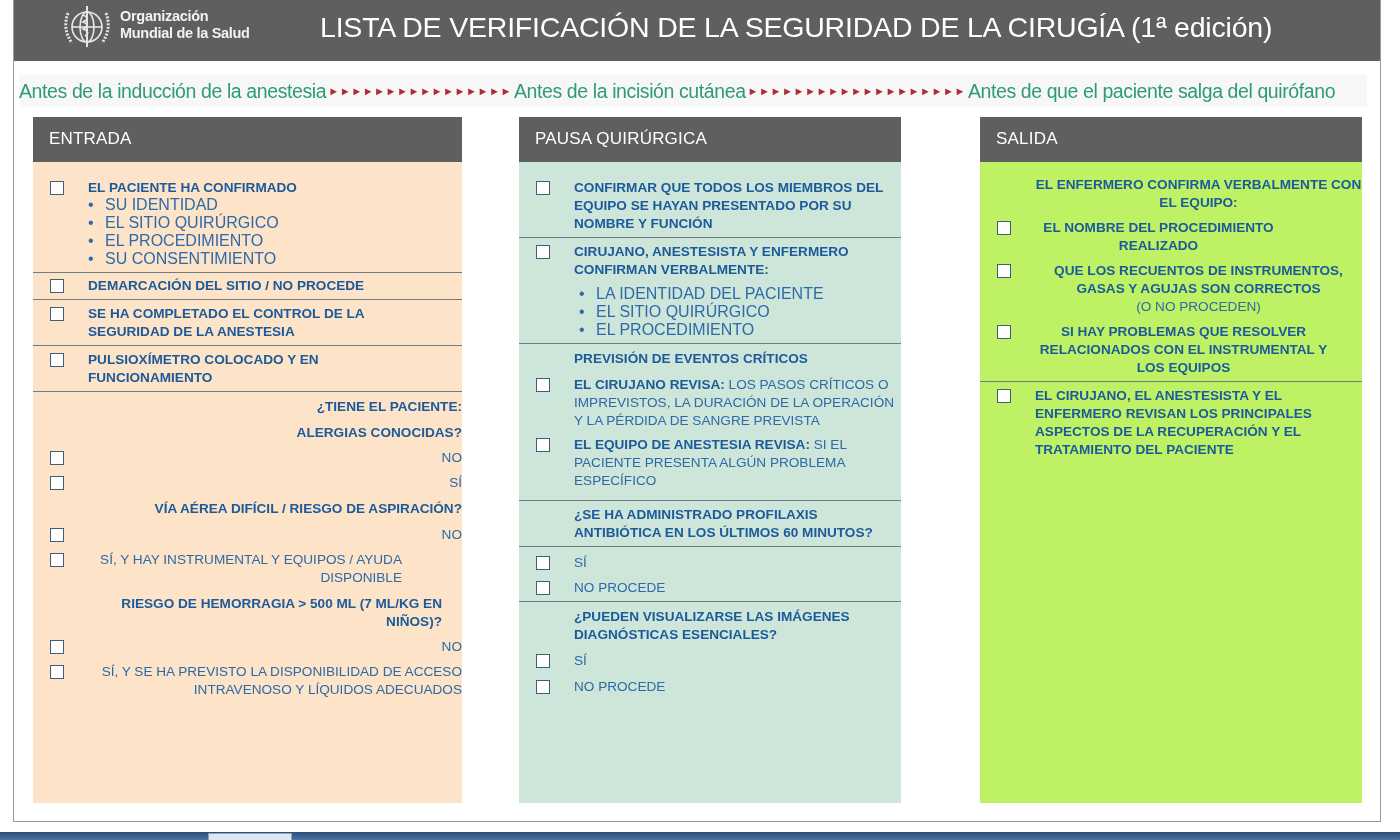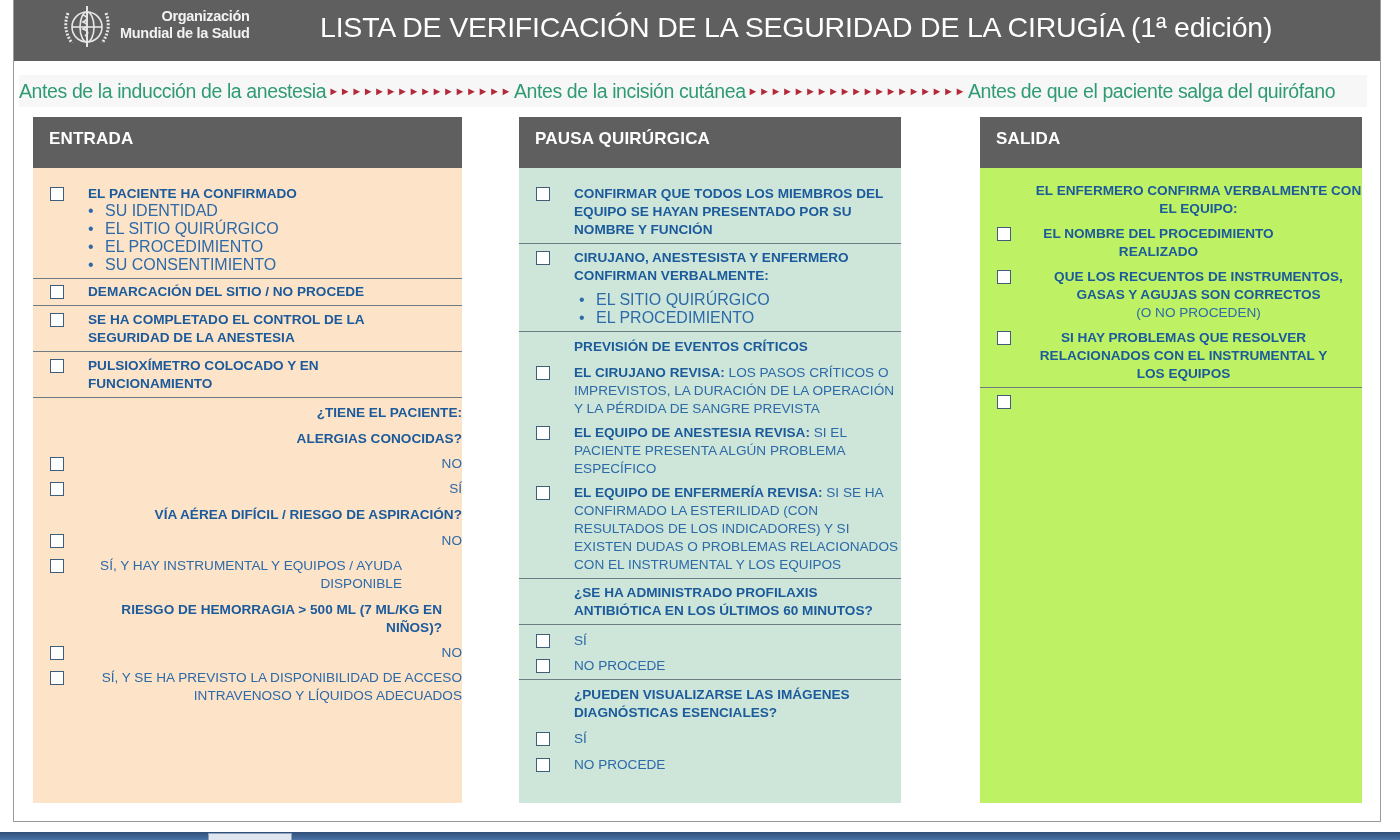--- a/index.html
+++ b/index.html
@@ -15,21 +15,20 @@
     position: absolute; left: 0; top: 0; width: 100%; height: 61px;
     background: #5f5f60; color: #ffffff;
   }
   .logo {
     position: absolute; left: 44px; top: 3px; width: 58px; height: 48px;
   }
   .org-name {
     position: absolute; left: 106px; top: 8px; font-size: 14.5px; line-height: 17px;
     font-weight: bold; color: #f2f2f2; letter-spacing: -0.3px;
     font-family: "Liberation Sans", sans-serif;
-    text-align: right;
   }
   .doc-title {
     position: absolute; left: 306px; top: 9px; font-size: 28.5px; line-height: 36px;
     color: #ffffff; white-space: nowrap; letter-spacing: -0.2px;
     font-family: "Liberation Sans", sans-serif;
   }
 
   .phase-row {
     position: absolute; left: 18px; top: 75px; width: 1348px; height: 32px;
     background: #f7f7f7; display: flex; align-items: center; white-space: nowrap;
@@ -40,21 +39,21 @@
 
   .col {
     position: absolute; top: 117px; height: 686px;
     font-family: "Liberation Sans", sans-serif;
   }
   .col-entrada { left: 33px; width: 429px; background: #fde3c8; }
   .col-pausa   { left: 519px; width: 382px; background: #cee6da; }
   .col-salida  { left: 980px; width: 382px; background: #bef264; }
 
   .col-head {
-    height: 51px; background: #5f5f60; color: #ffffff; font-weight: bold;
+    height: 45px; background: #5f5f60; color: #ffffff; font-weight: normal;
     font-size: 17px; line-height: 43px; padding-left: 16px; letter-spacing: 0.2px;
   }
   .sec { position: relative; }
   .sec.divider { border-top: 1.5px solid #6f7c84; }
   .row { position: relative; padding-left: 55px; color: #1f5fa0; font-size: 13.6px; line-height: 18px; }
   .row.b { font-weight: bold; color: #1b5a9b; }
   .row.n { font-weight: normal; color: #2d6aa8; }
   .cb {
     position: absolute; left: 17px; top: 2px; width: 14px; height: 14px;
     border: 1.6px solid #3f5e7a; background: #ffffff;
@@ -185,39 +184,36 @@
       <span>CONFIRMAR QUE TODOS LOS MIEMBROS DEL EQUIPO SE HAYAN PRESENTADO POR SU NOMBRE Y FUNCIÓN</span>
     </div>
   </div>
 
   <div class="sec divider" style="padding:5px 0 4px;">
     <div class="row b" style="margin-bottom:6px;">
       <span class="cb"></span>
       <span>CIRUJANO, ANESTESISTA Y ENFERMERO CONFIRMAN VERBALMENTE:</span>
     </div>
     <ul class="bullets" style="padding-left:77px;">
+      <li>LA IDENTIDAD DEL PACIENTE</li>
       <li>EL SITIO QUIRÚRGICO</li>
       <li>EL PROCEDIMIENTO</li>
     </ul>
   </div>
 
   <div class="sec divider" style="padding:6px 0 4px;">
     <div class="row b" style="margin-bottom:8px;">PREVISIÓN DE EVENTOS CRÍTICOS</div>
     <div class="row b" style="margin-bottom:6px;">
       <span class="cb"></span>
       <span>EL CIRUJANO REVISA:</span><span class="norm"> LOS PASOS CRÍTICOS O IMPREVISTOS, LA DURACIÓN DE LA OPERACIÓN Y LA PÉRDIDA DE SANGRE PREVISTA</span>
     </div>
     <div class="row b" style="margin-bottom:6px; padding-right:40px;">
       <span class="cb"></span>
       <span>EL EQUIPO DE ANESTESIA REVISA:</span><span class="norm"> SI EL PACIENTE PRESENTA ALGÚN PROBLEMA ESPECÍFICO</span>
     </div>
-    <div class="row b">
-      <span class="cb"></span>
-      <span>EL EQUIPO DE ENFERMERÍA REVISA:</span><span class="norm"> SI SE HA CONFIRMADO LA ESTERILIDAD (CON RESULTADOS DE LOS INDICADORES) Y SI EXISTEN DUDAS O PROBLEMAS RELACIONADOS CON EL INSTRUMENTAL Y LOS EQUIPOS</span>
-    </div>
   </div>
 
   <div class="sec divider" style="padding:5px 0 4px;">
     <div class="row b">¿SE HA ADMINISTRADO PROFILAXIS ANTIBIÓTICA EN LOS ÚLTIMOS 60 MINUTOS?</div>
   </div>
   <div class="sec divider" style="padding:7px 0 4px;">
     <div class="row n" style="margin-bottom:7px;">
       <span class="cb"></span>
       <span>SÍ</span>
     </div>
@@ -256,18 +252,19 @@
     </div>
     <div class="row b" style="padding-right:30px;">
       <span class="cb"></span>
       <span>SI HAY PROBLEMAS QUE RESOLVER RELACIONADOS CON EL INSTRUMENTAL Y LOS EQUIPOS</span>
     </div>
   </div>
 
   <div class="sec divider" style="padding:5px 0 4px;">
     <div class="row b" style="padding-right:30px;">
       <span class="cb"></span>
+      <span>EL CIRUJANO, EL ANESTESISTA Y EL ENFERMERO REVISAN LOS PRINCIPALES ASPECTOS DE LA RECUPERACIÓN Y EL TRATAMIENTO DEL PACIENTE</span>
     </div>
   </div>
 </div>
 
 <div class="taskbar"></div>
 <div class="task-btn"></div>
 
 </body></html>

